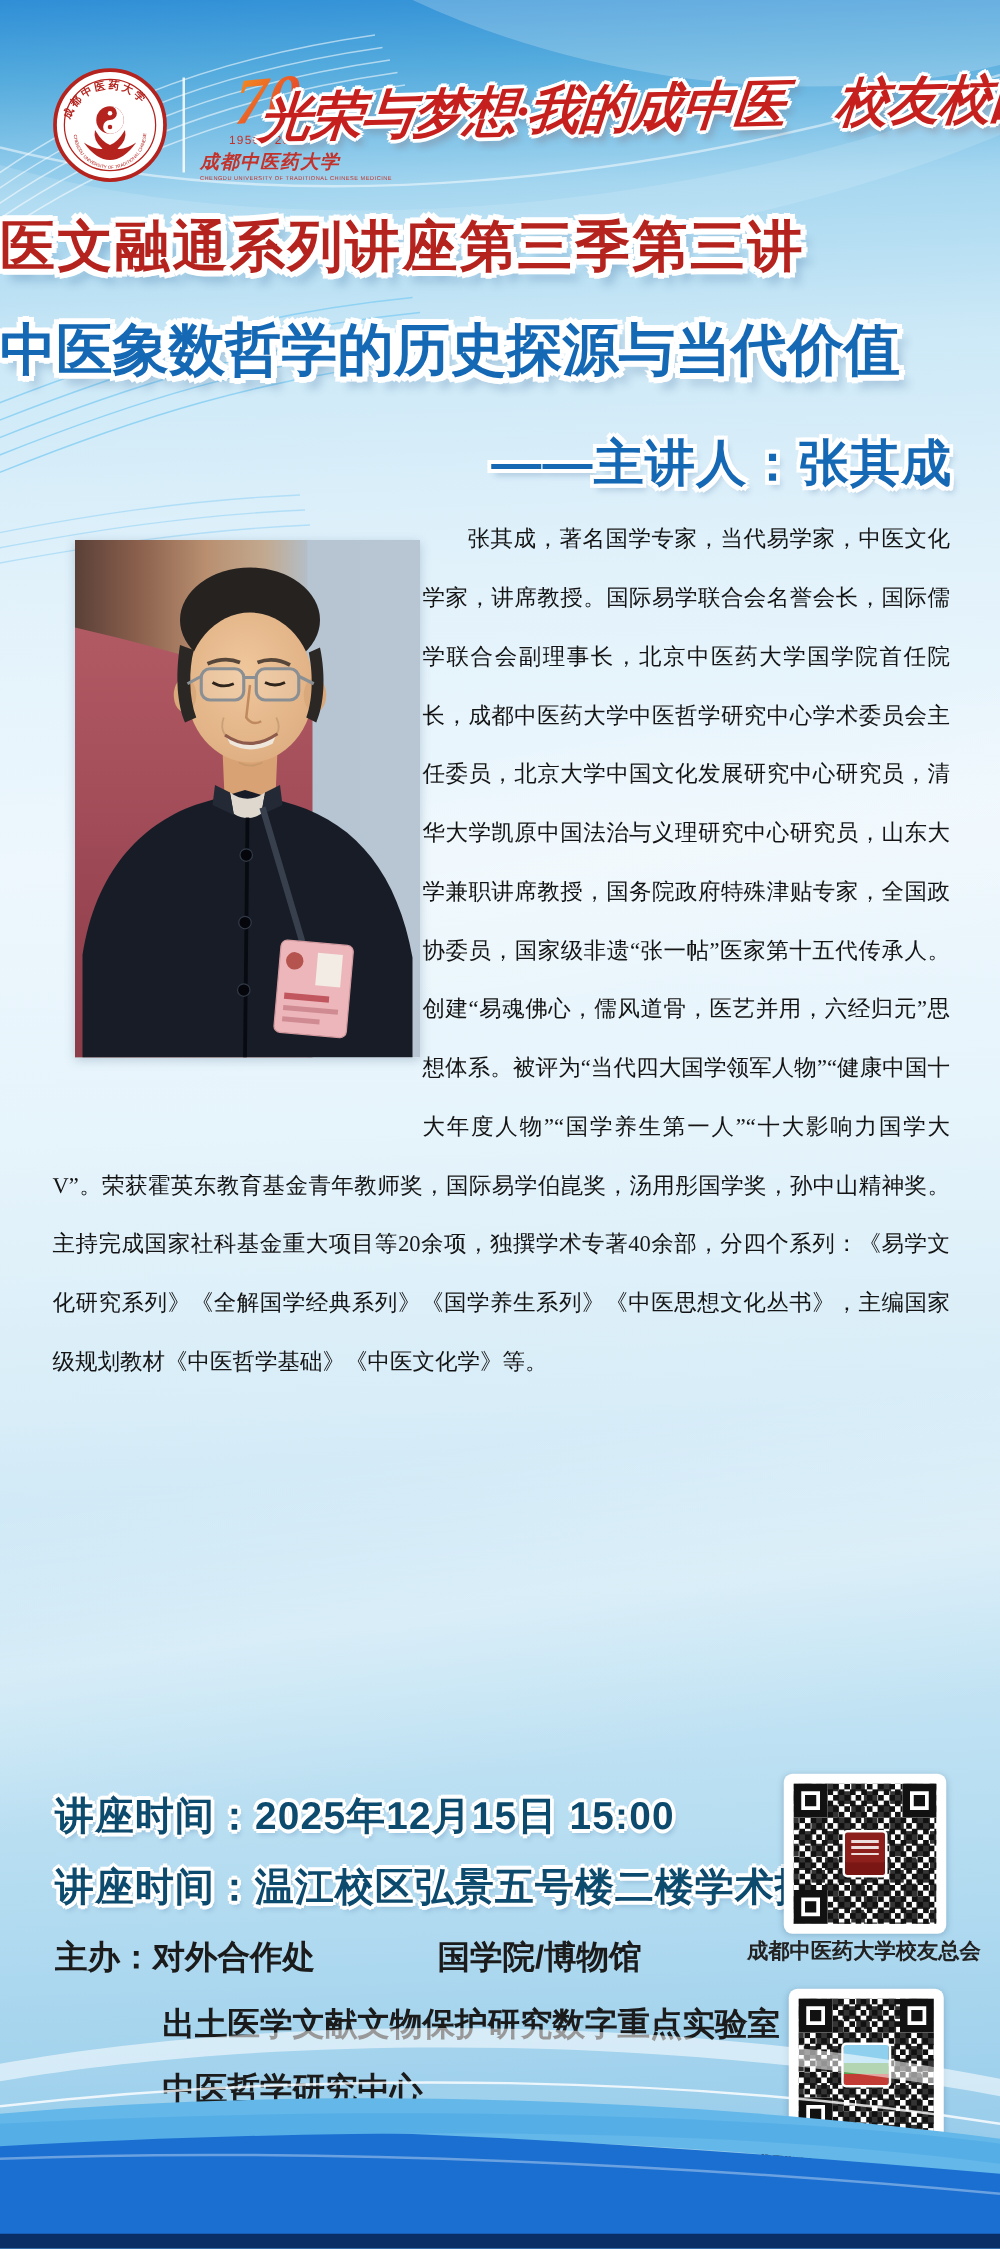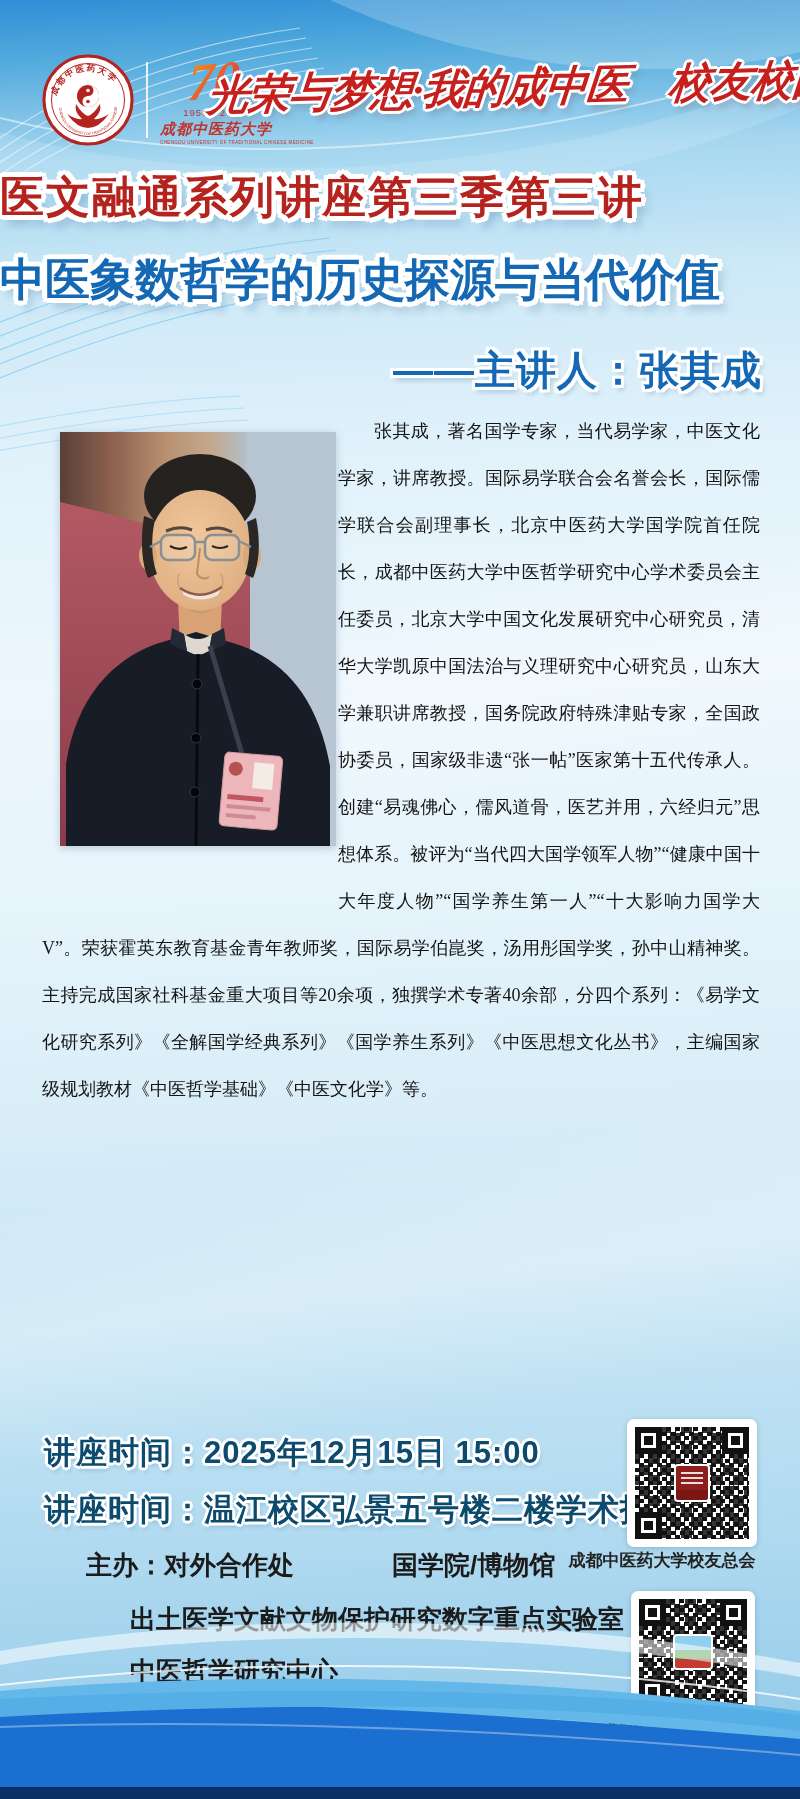--- a/index.html
+++ b/index.html
@@ -80,21 +80,21 @@
   
   .sched-row{
     position:absolute;left:44px;white-space:nowrap;
     font-size:31px;font-weight:bold;color:#0c4a6e;letter-spacing:1px;
     text-shadow:-2px -2px 0 #fff,2px -2px 0 #fff,-2px 2px 0 #fff,2px 2px 0 #fff,
       0 -3px 0 #fff,0 3px 0 #fff,-3px 0 0 #fff,3px 0 0 #fff,2px 4px 4px rgba(20,70,130,.25);
   }
   #time-row{top:1432px;}
   #venue-row{top:1489px;}
   .org-row{position:absolute;left:44px;font-size:26px;font-weight:bold;color:#1b1b1b;white-space:nowrap;}
-  #host-row{top:1548px;margin-left:42px;}
+  #host-row{top:1548px;}
   #host-secondary{margin-left:98px;}
   #lab-row{top:1602px;left:130px;}
   #center-row{top:1654px;left:130px;}
   #undertaker-row{top:1705px;}
   
   .qr{position:absolute;background:#fff;border-radius:7px;padding:8px;box-shadow:0 1px 5px rgba(30,70,110,.25);}
   #qr-alumni{left:627px;top:1419px;width:114px;height:112px;}
   #qr-foundation{left:631px;top:1591px;width:108px;height:106px;}
   .qr-cells{width:100%;height:100%;position:relative;
     background-image:
@@ -105,21 +105,21 @@
   .qr-finder::after{content:"";position:absolute;left:3px;top:3px;width:9px;height:9px;background:#111;}
   .qr-finder.tl{left:0;top:0;} .qr-finder.tr{right:0;top:0;} .qr-finder.bl{left:0;bottom:0;}
   .qr-logo{position:absolute;left:50%;top:50%;transform:translate(-50%,-50%);border:2px solid #fff;border-radius:4px;}
   #qr-alumni .qr-logo{width:32px;height:34px;background:#8d1f1c;
     box-shadow:inset 0 -10px 0 #7a1714;}
   #qr-alumni .qr-logo::after{content:"";position:absolute;left:5px;top:6px;width:22px;height:14px;
     background:repeating-linear-gradient(#fff 0 2px,transparent 2px 5px);opacity:.85;}
   #qr-foundation .qr-logo{width:36px;height:32px;
     background:linear-gradient(#8fd0ee 0 45%,#5aa353 45% 72%,#c23b34 72% 100%);}
   .qr-caption{position:absolute;font-size:17px;color:#222;font-weight:bold;text-align:center;white-space:nowrap;}
-  #qr-alumni-caption{left:567px;top:1549px;width:190px;}
+  #qr-alumni-caption{left:596px;top:1549px;width:190px;}
   #qr-foundation-caption{left:600px;top:1718px;width:190px;}
 </style>
 </head>
 <body>
 
 <div id="poster">
   <div id="bg-base"></div>
 
   <svg class="deco" style="top:0" width="800" height="460" viewBox="0 0 800 460">
     <path d="M330 0 C480 70 660 86 800 52 L800 0 Z" fill="rgba(255,255,255,.22)"></path>

